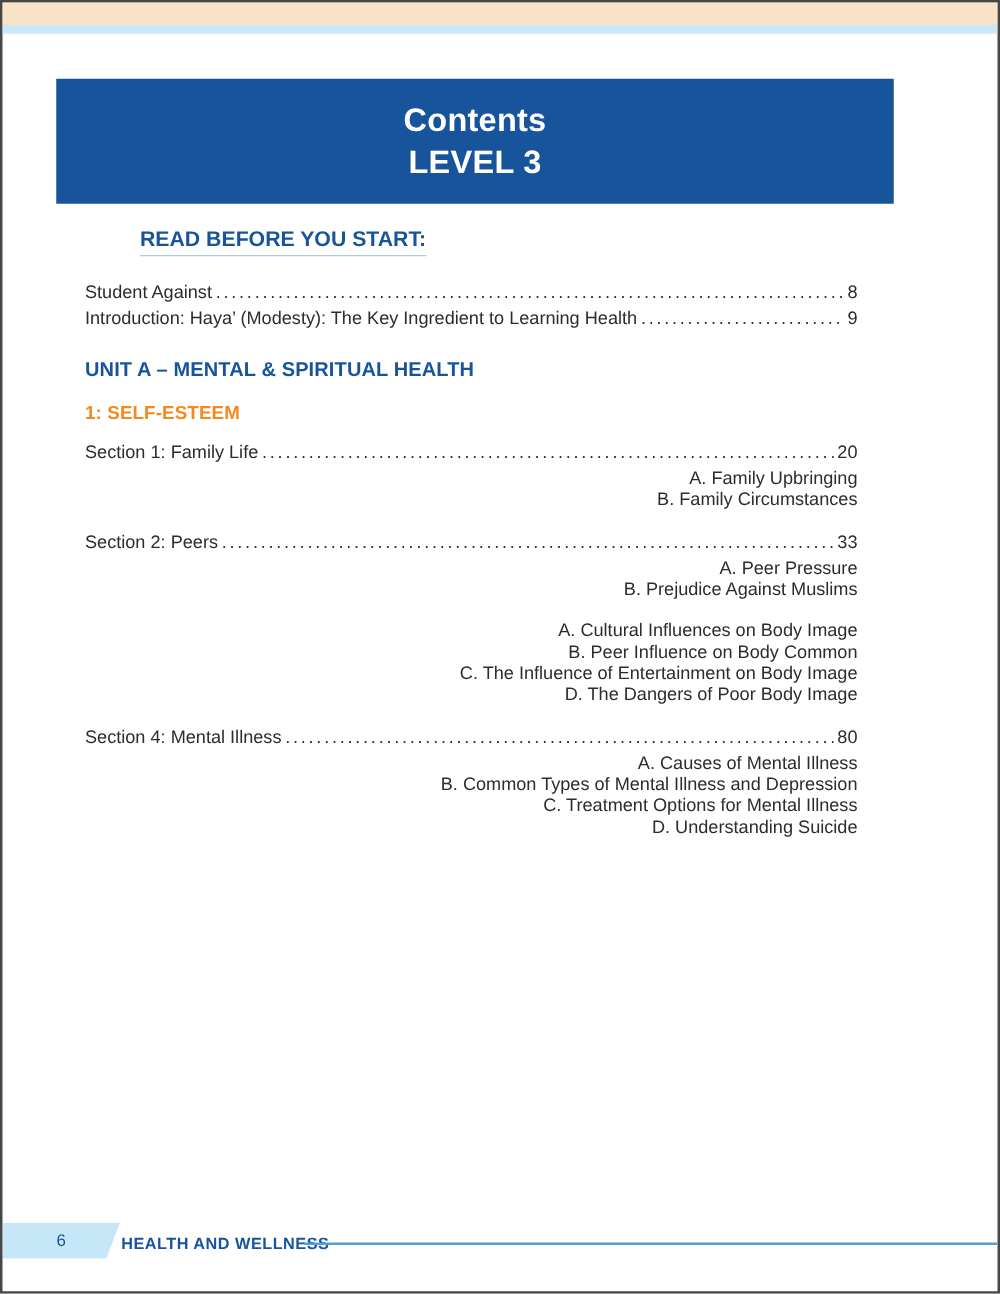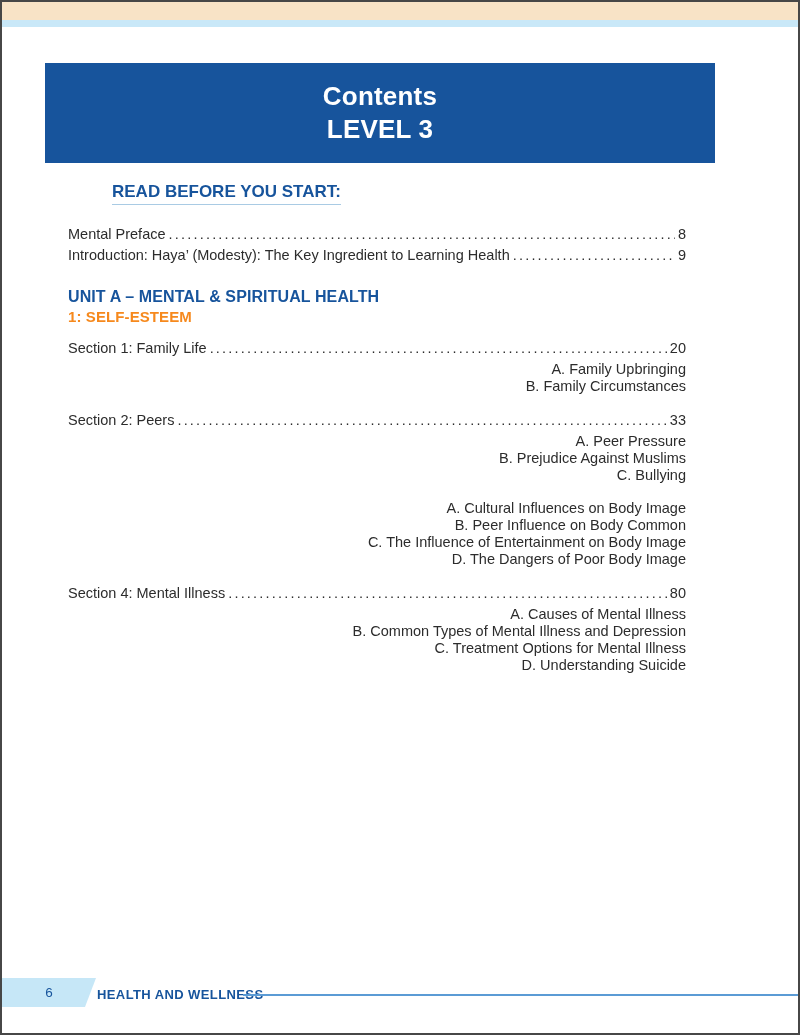--- a/index.html
+++ b/index.html
@@ -68,20 +68,21 @@
     letter-spacing: 2.2px; color: var(--body-text, #2c2c2c);
   }
   .toc-page { flex: 0 0 auto; white-space: nowrap; }
 
   .unit-heading {
     margin-top: 21px;
     color: var(--primary-blue, #17549c);
     font-size: 16px; font-weight: bold; line-height: 20px; letter-spacing: 0.1px;
   }
   .chapter-heading {
+    margin-top: 14px;
     color: var(--accent-orange, #f6891d);
     font-size: 15px; font-weight: bold; line-height: 19px; letter-spacing: 0.1px;
   }
 
   .section-block { margin-top: 13px; text-align: right; }
   .section-block + .section-block { margin-top: 16px; }
   .subitems { margin-top: 3px; padding-left: 37px; }
   .subitem { font-size: 14.5px; line-height: 17px; color: var(--body-text, #2c2c2c); }
 
   
@@ -116,21 +117,21 @@
     <div class="title-line">Contents</div>
     <div class="title-line">LEVEL 3</div>
   </div>
 
   <div class="content">
 
     <span class="read-heading">READ BEFORE YOU START:</span>
 
     <div class="front-matter">
       <div class="toc-row">
-        <span class="toc-label">Mental Preface</span>
+        <span class="toc-label">Student Against</span>
         <span class="toc-dots"></span>
         <span class="toc-page">8</span>
       </div>
       <div class="toc-row">
         <span class="toc-label">Introduction: Haya’ (Modesty): The Key Ingredient to Learning Health</span>
         <span class="toc-dots"></span>
         <span class="toc-page">9</span>
       </div>
     </div>
 
@@ -151,21 +152,20 @@
 
     <div class="section-block">
       <div class="toc-row">
         <span class="toc-label">Section 2: Peers</span>
         <span class="toc-dots"></span>
         <span class="toc-page">33</span>
       </div>
       <div class="subitems">
         <div class="subitem">A. Peer Pressure</div>
         <div class="subitem">B. Prejudice Against Muslims</div>
-        <div class="subitem">C. Bullying</div>
       </div>
     </div>
 
     <div class="section-block">
       <div class="subitems">
         <div class="subitem">A. Cultural Influences on Body Image</div>
         <div class="subitem">B. Peer Influence on Body Common</div>
         <div class="subitem">C. The Influence of Entertainment on Body Image</div>
         <div class="subitem">D. The Dangers of Poor Body Image</div>
       </div>

